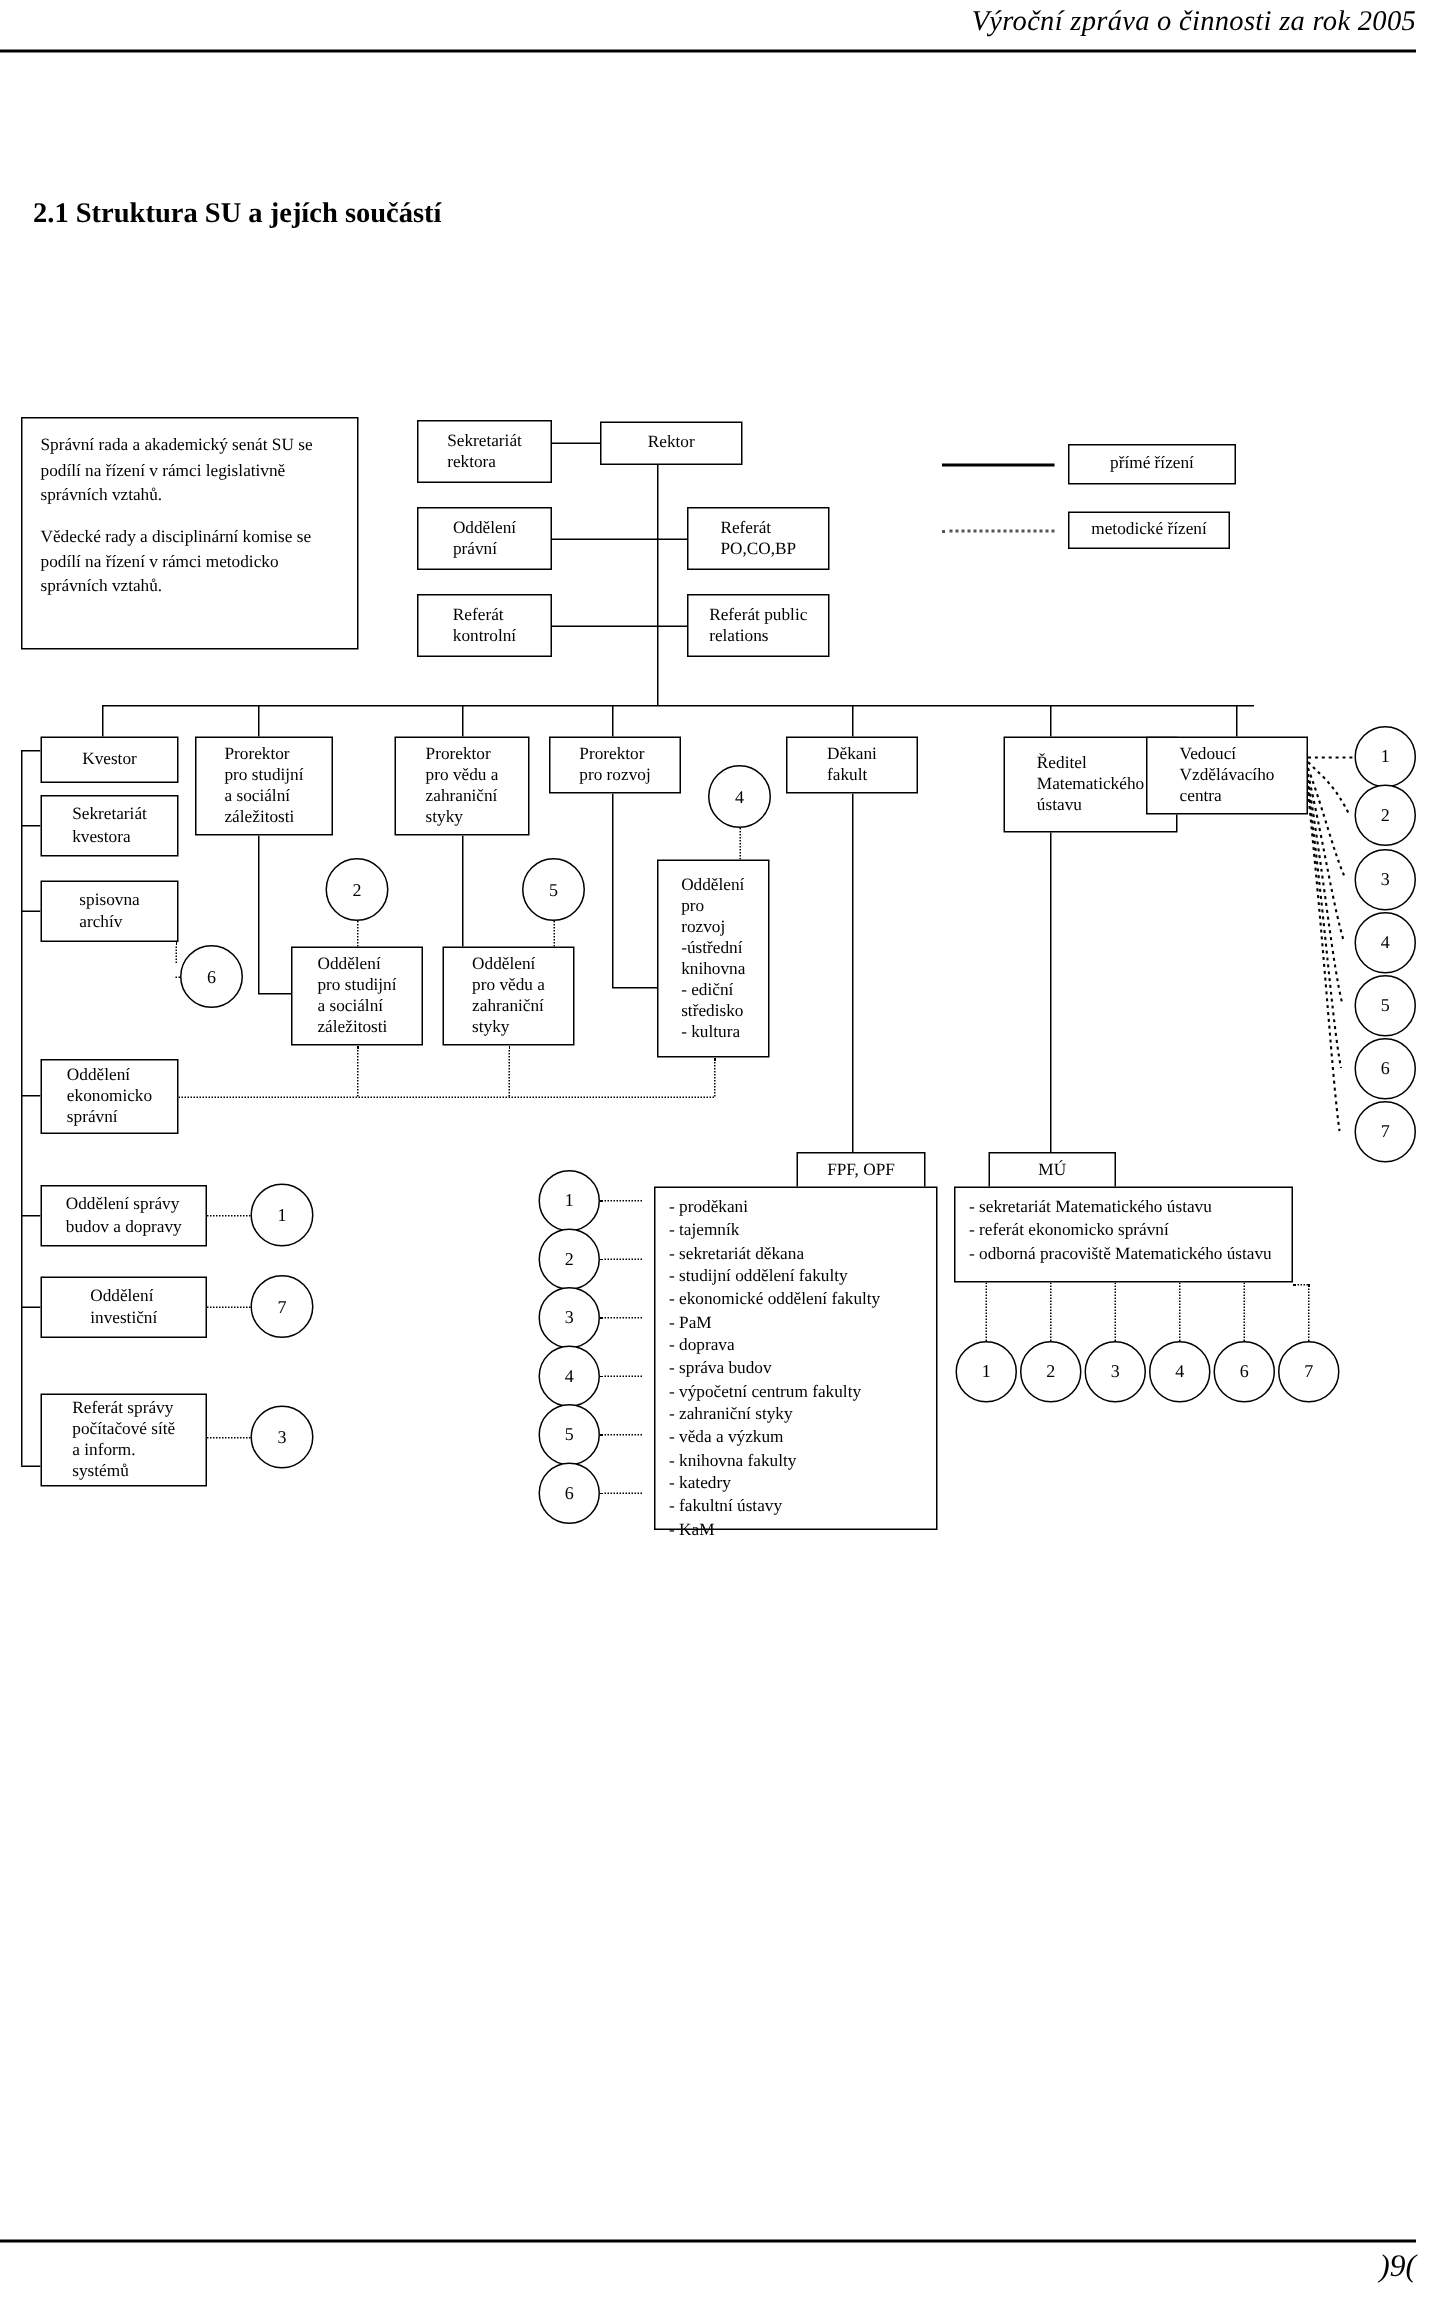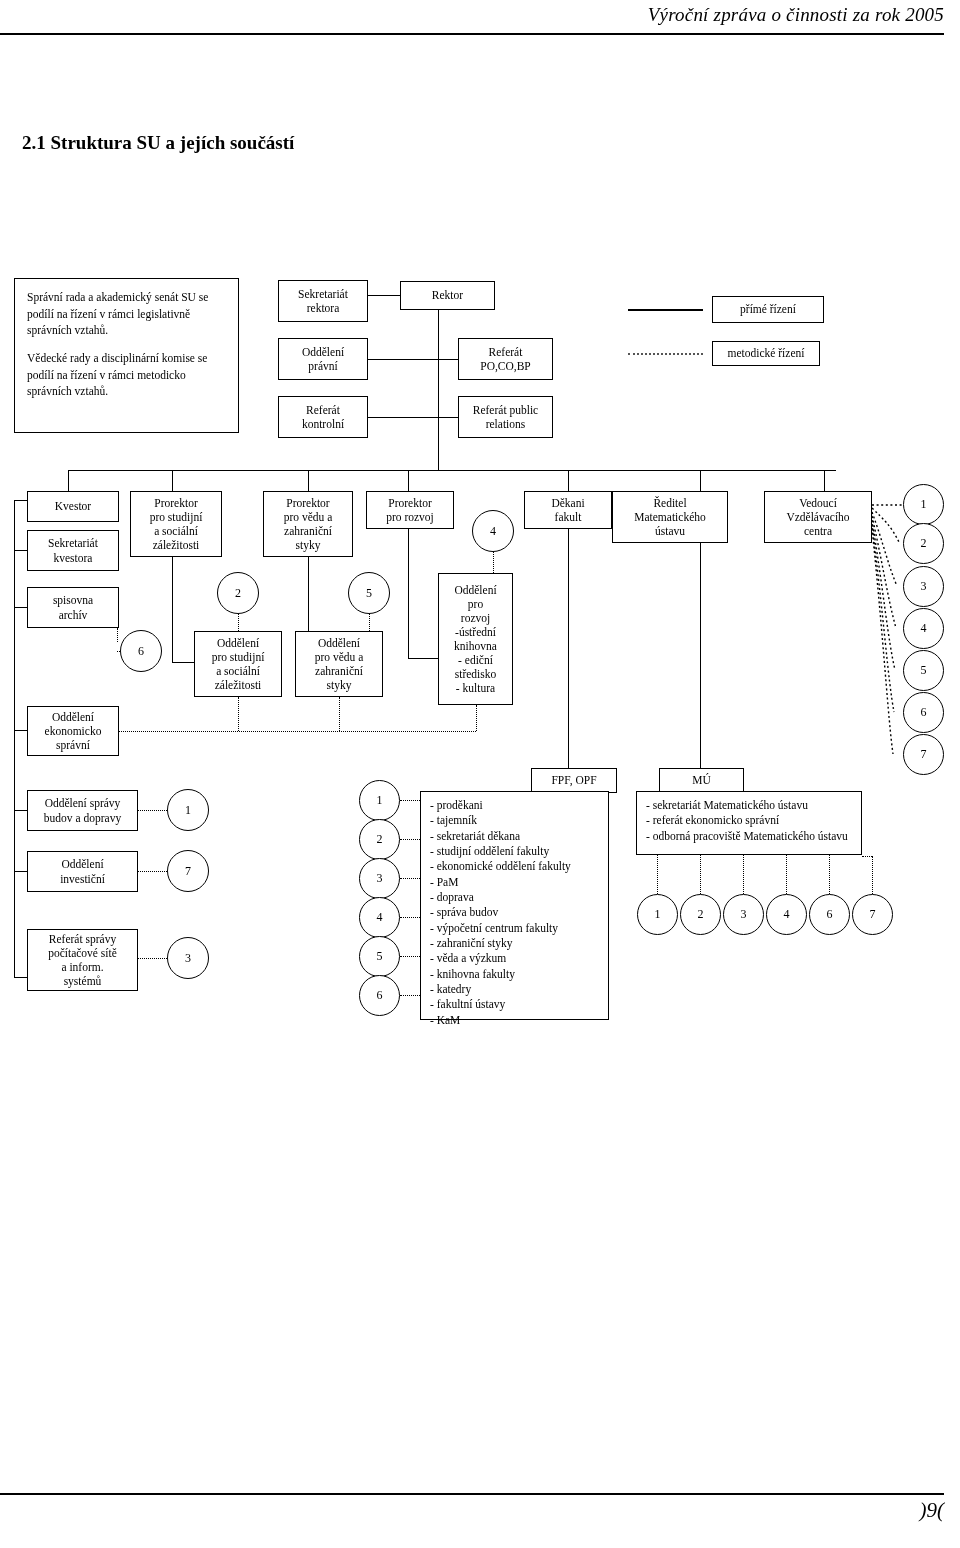--- a/index.html
+++ b/index.html
@@ -49,21 +49,20 @@
   }
 
   
   .diagram{position:absolute;left:0;top:0;width:960px;height:1548px;}
   .bx{
     position:absolute;
     border:1.6px solid #000;
     background:#fff;
     box-sizing:border-box;
     display:flex;align-items:center;justify-content:center;
-    text-align:center;
     font-size:11.5px;
     line-height:1.22;
     font-family:"Liberation Serif", serif;
     z-index:3;
   }
   .bx span{display:block;padding:0 3px;}
   .note{
     font-size:11.5px;line-height:1.45;text-align:left;
     align-items:flex-start;justify-content:flex-start;
     padding:10px 12px;
@@ -172,21 +171,21 @@
     </div>
     <div class="bx" style="left:263px;top:491px;width:90px;height:66px;">
       <span>Prorektor<br>pro vědu a<br>zahraniční<br>styky</span>
     </div>
     <div class="bx" style="left:366px;top:491px;width:88px;height:38px;">
       <span>Prorektor<br>pro rozvoj</span>
     </div>
     <div class="bx" style="left:524px;top:491px;width:88px;height:38px;">
       <span>Děkani<br>fakult</span>
     </div>
-    <div class="bx" style="left:612px;top:491px;width:116px;height:52px;">
+    <div class="bx" style="left:669px;top:491px;width:116px;height:64px;">
       <span>Ředitel<br>Matematického<br>ústavu</span>
     </div>
     <div class="bx" style="left:764px;top:491px;width:108px;height:52px;">
       <span>Vedoucí<br>Vzdělávacího<br>centra</span>
     </div>
 
     <div class="v" style="left:14px;top:500px;height:477px;"></div>
     <div class="h" style="left:14px;top:500px;width:13px;"></div>
 
     <div class="bx" style="left:27px;top:530px;width:92px;height:41px;">
@@ -275,21 +274,21 @@
 
     <div class="hd" style="left:138px;top:958px;width:29px;"></div>
     <div class="circ" style="left:167px;top:937px;width:42px;height:42px;">
       <span>3</span>
     </div>
 
     <div class="v" style="left:568px;top:529px;height:246px;"></div>
     <div class="bx" style="left:531px;top:768px;width:86px;height:25px;">
       <span>FPF, OPF</span>
     </div>
-    <div class="bx listbox" style="left:420px;top:791px;width:189px;height:229px;">
+    <div class="bx listbox" style="left:436px;top:791px;width:189px;height:229px;">
       <div>
         <div>- proděkani</div>
         <div>- tajemník</div>
         <div>- sekretariát děkana</div>
         <div>- studijní oddělení fakulty</div>
         <div>- ekonomické oddělení fakulty</div>
         <div>- PaM</div>
         <div>- doprava</div>
         <div>- správa budov</div>
         <div>- výpočetní centrum fakulty</div>

